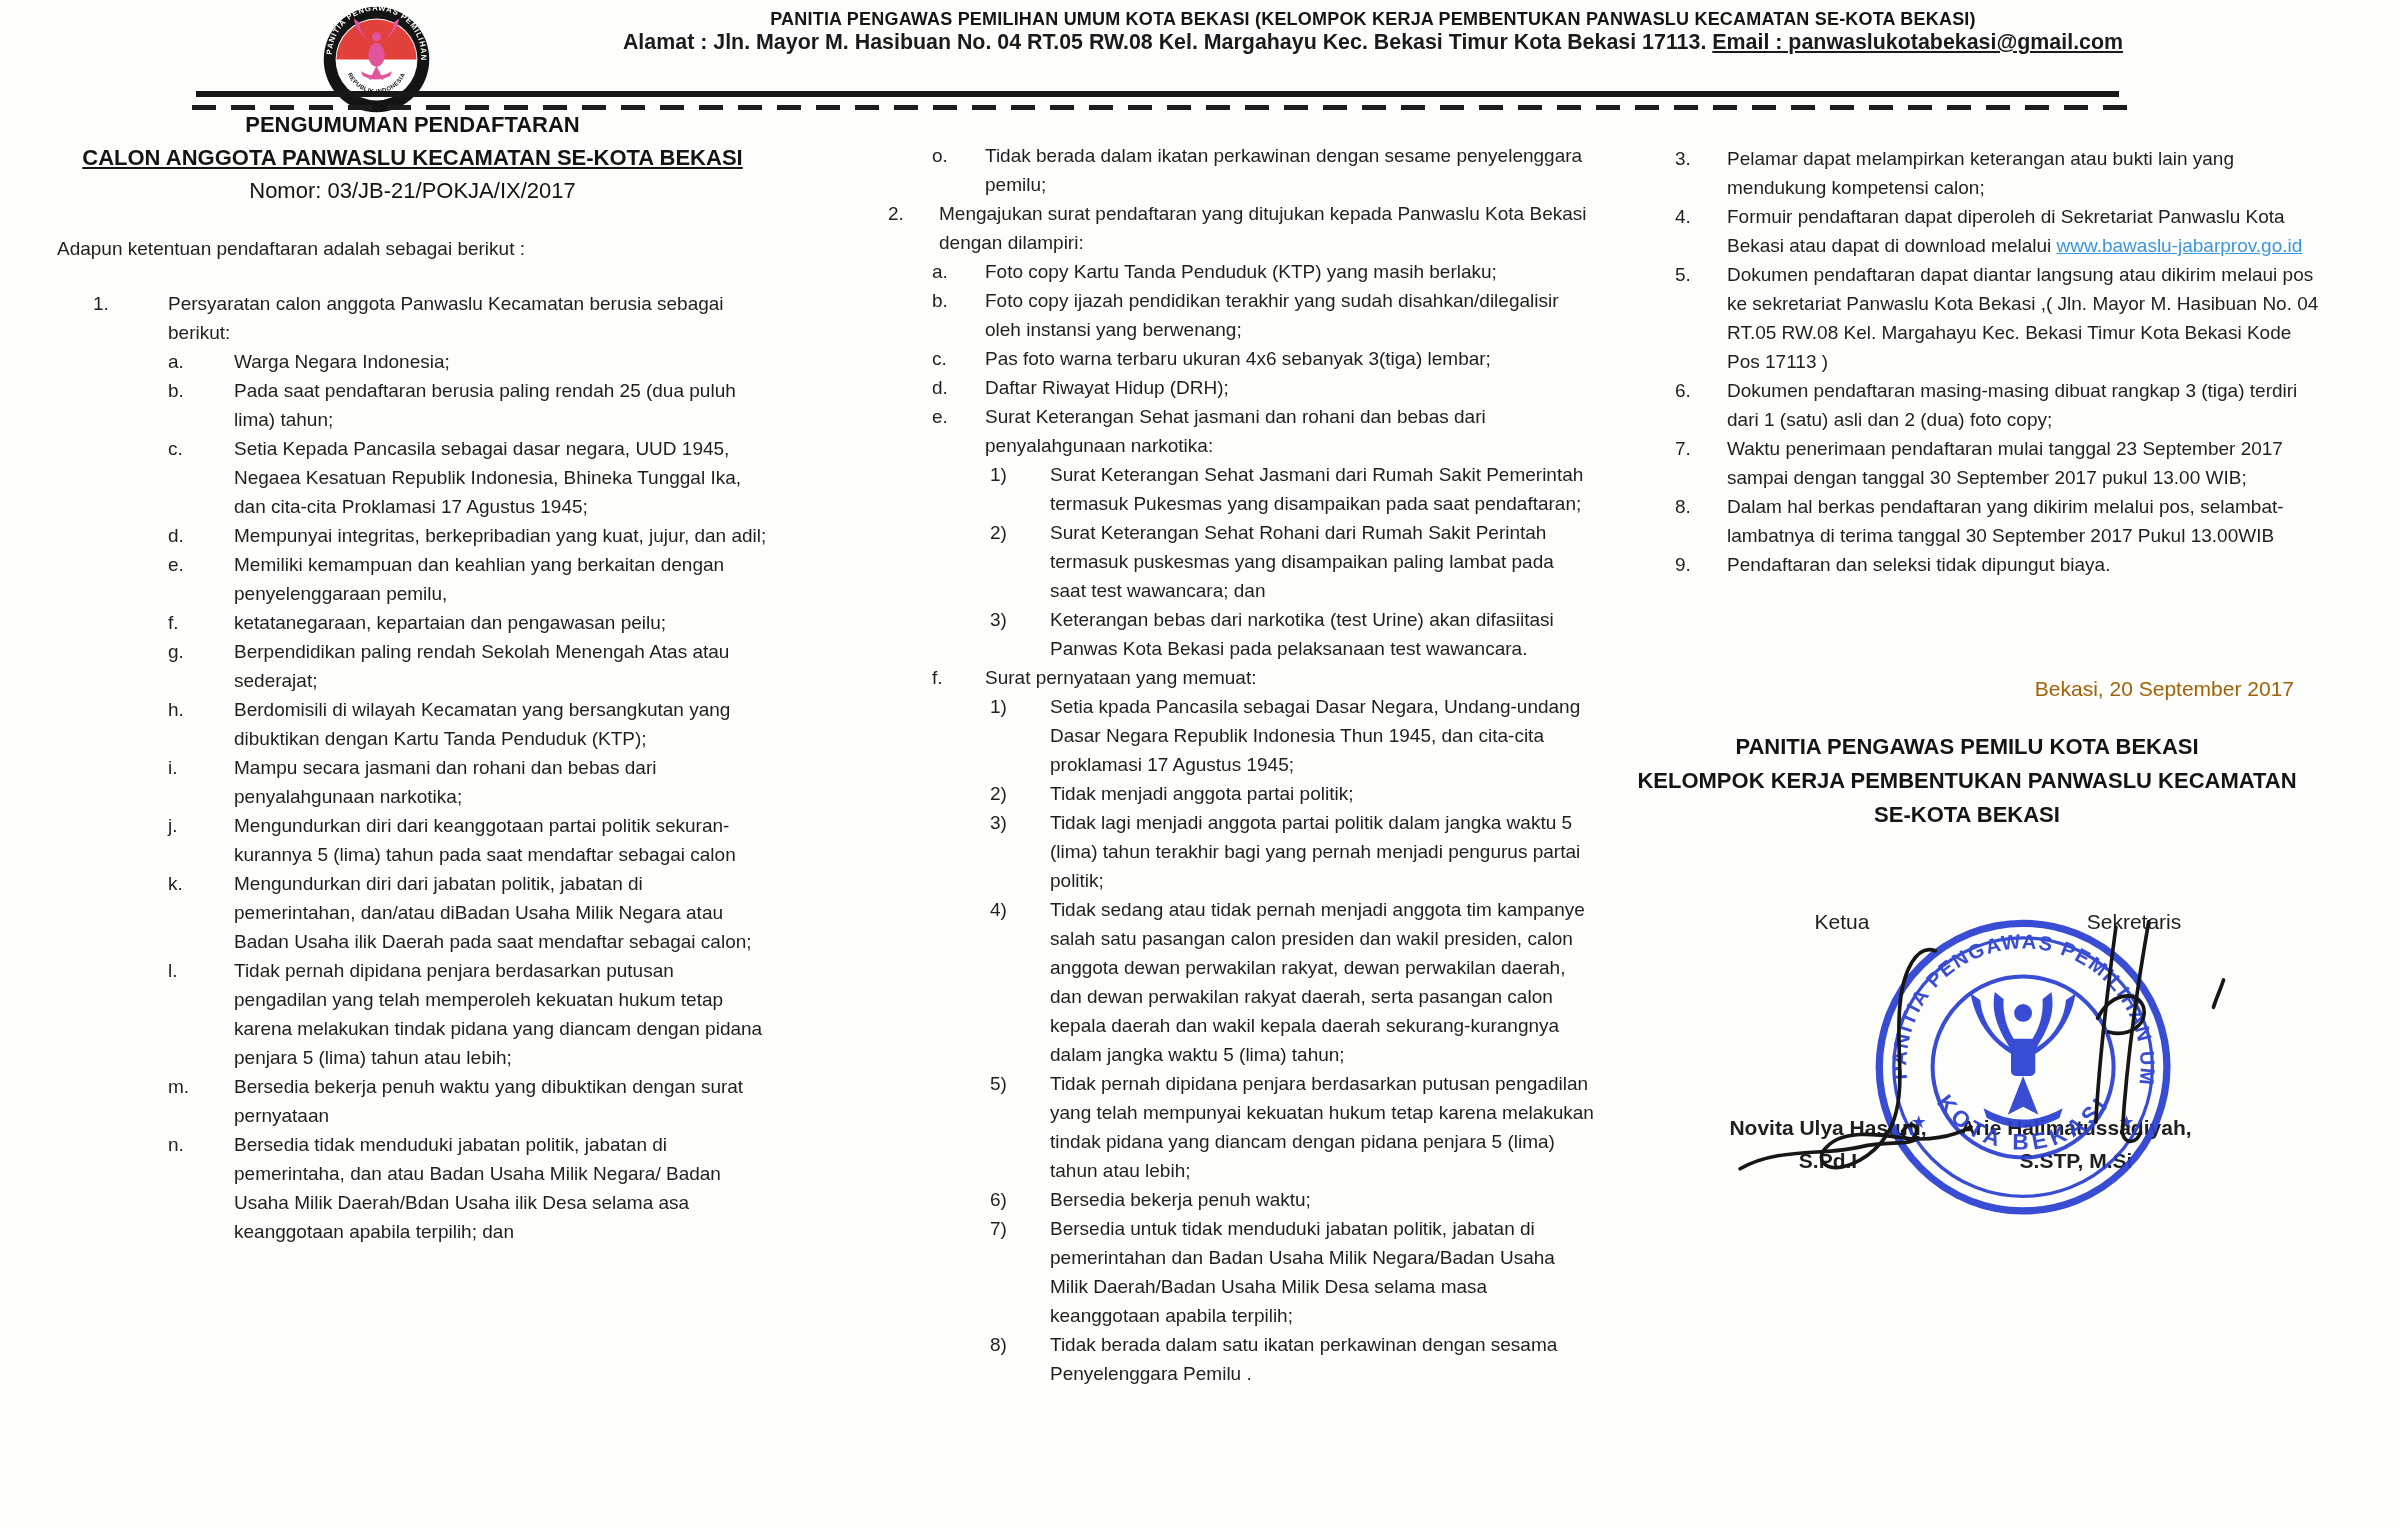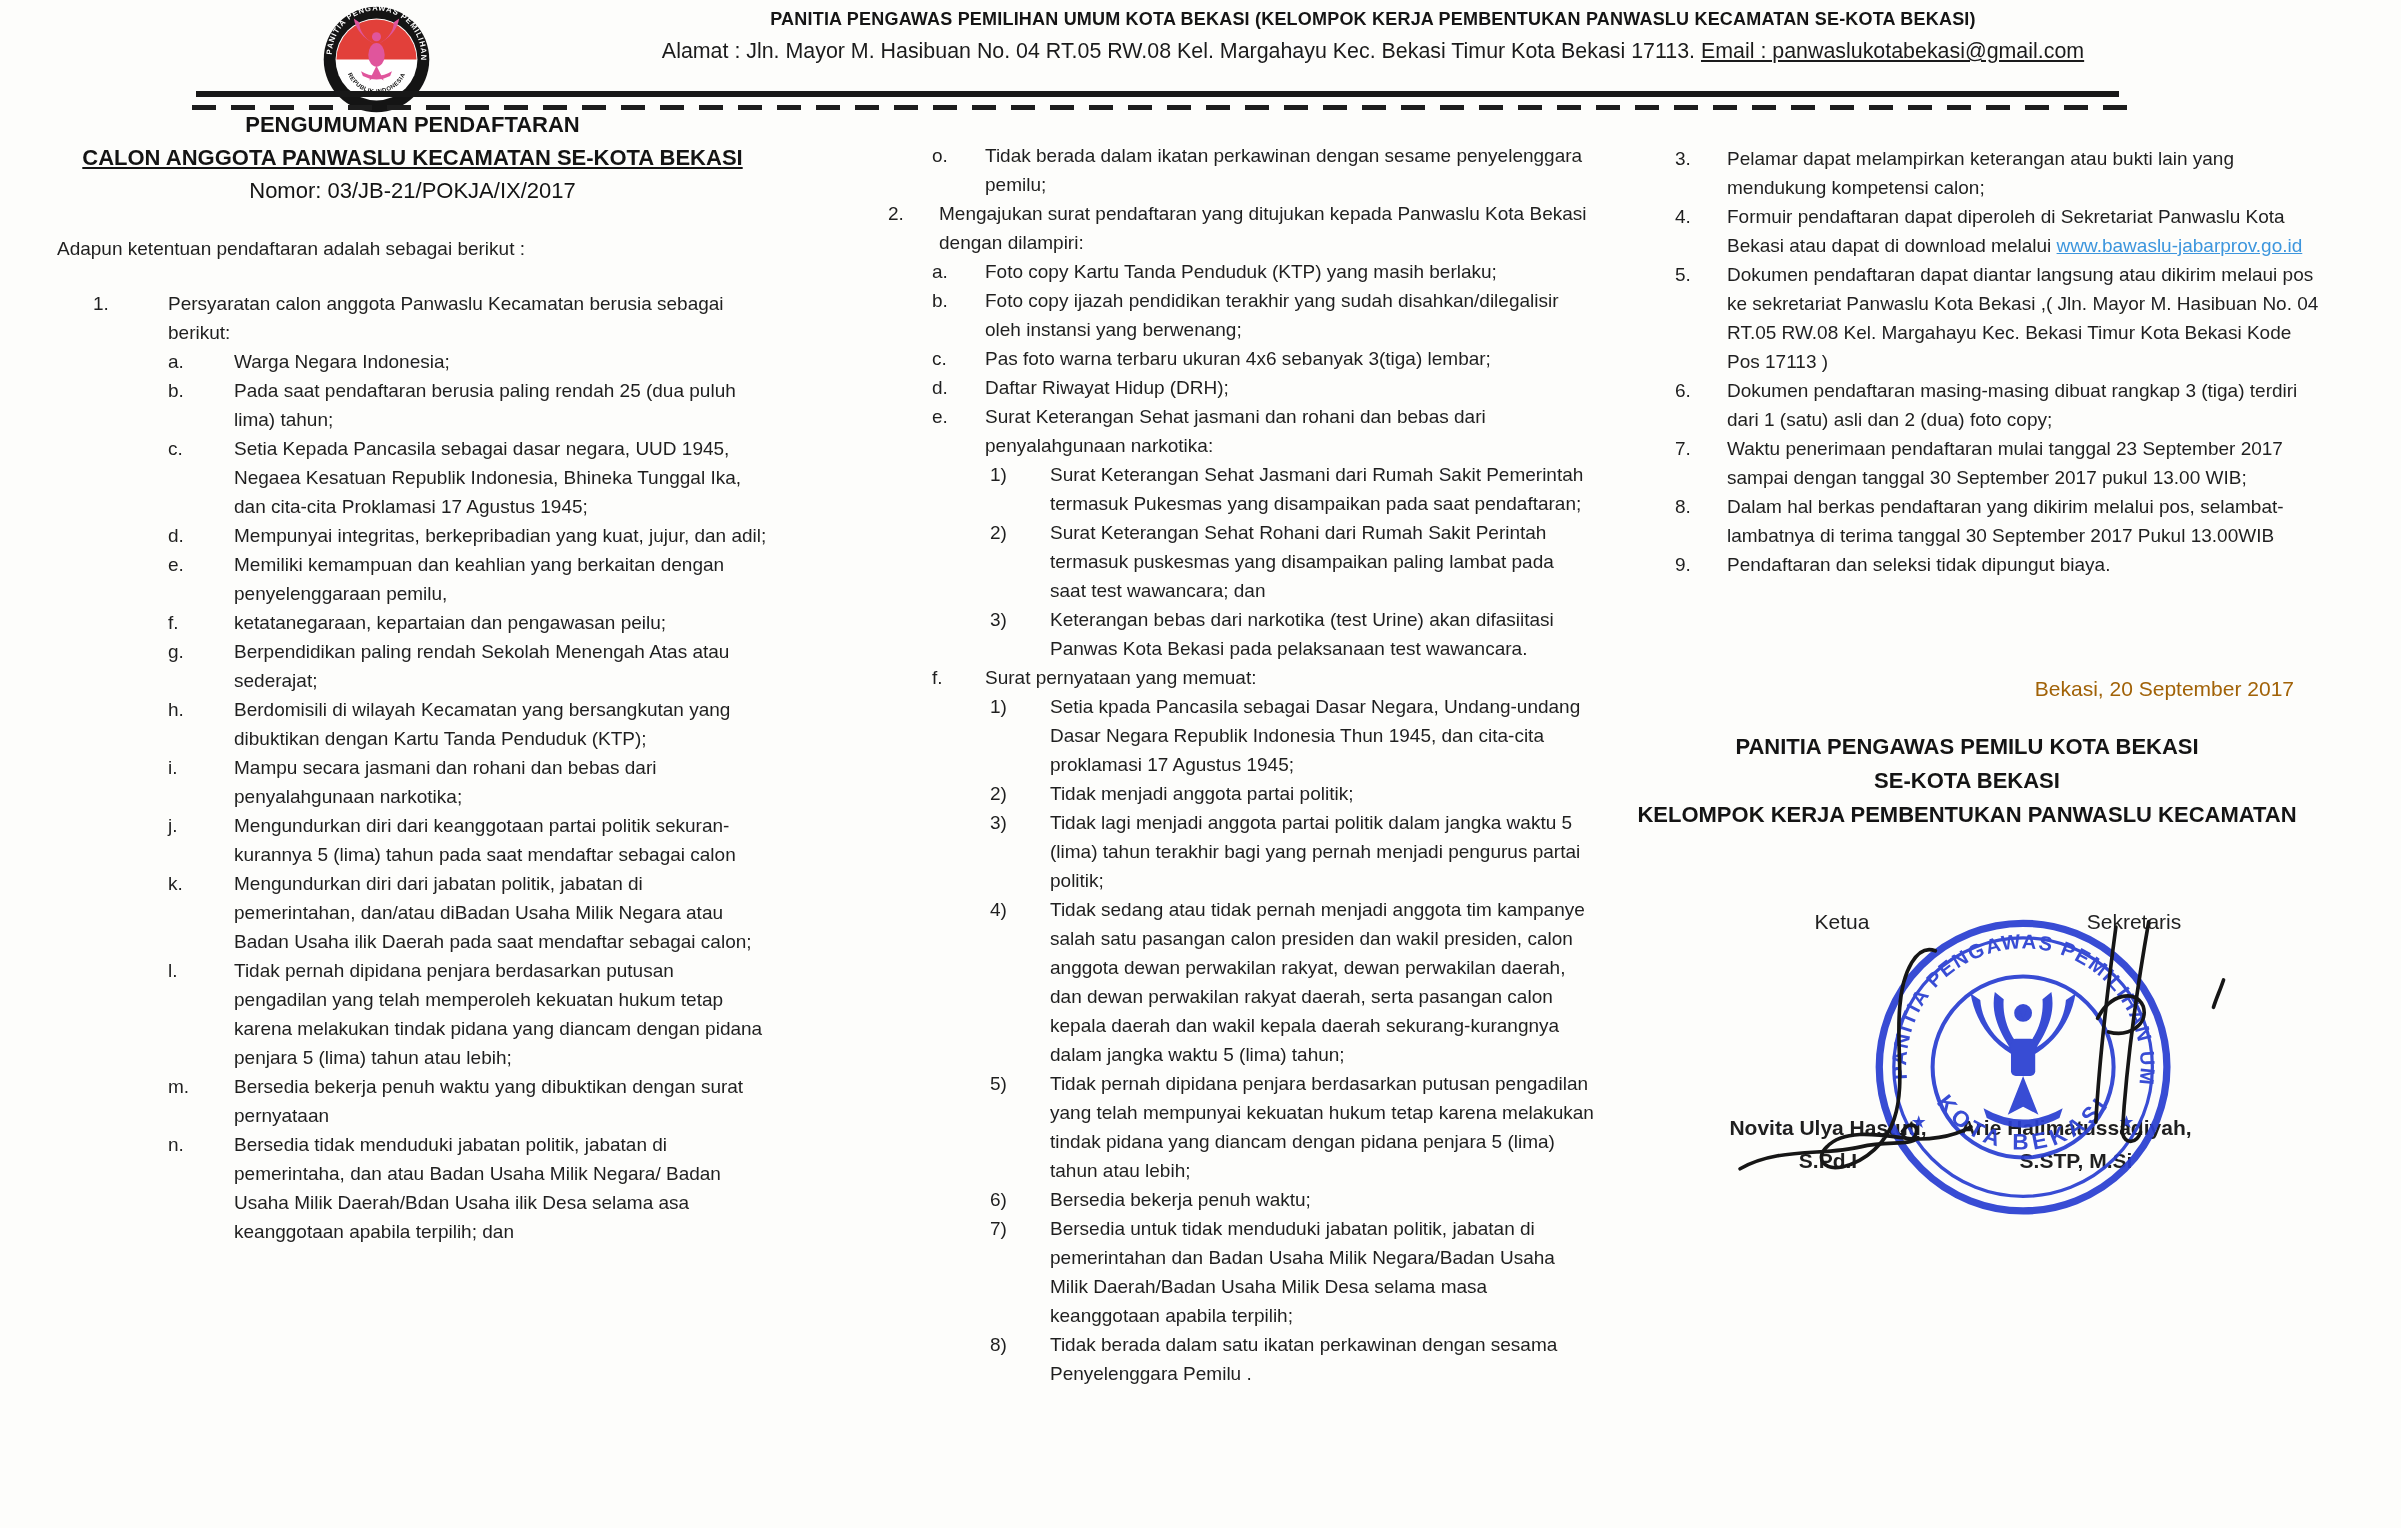--- a/index.html
+++ b/index.html
@@ -4,21 +4,21 @@
 <style>
   html,body { margin:0; padding:0; background:#e8e8e8; }
   .page {
     position:relative; width:2401px; height:1529px; margin:0 auto;
     background:#fdfdfb; overflow:hidden;
     font-family:"Liberation Sans", sans-serif; color:#1f1f1f;
   }
   
   .h-wrap { position:absolute; left:438px; top:9px; width:1870px; text-align:center; }
   .h-title { font-size:18px; font-weight:700; letter-spacing:0.2px; color:#151515; }
-  .h-addr  { margin-top:9px; font-size:21.4px; font-weight:400; color:#1b1b1b; }
+  .h-addr  { margin-top:0; font-size:21.4px; font-weight:700; color:#1b1b1b; }
   .h-email { text-decoration:underline; }
   .logo { position:absolute; left:321px; top:3.6px; }
   .rule-solid  { position:absolute; left:196px; top:91px; width:1923px; height:6.4px; background:#181818; }
   .rule-dashed { position:absolute; left:192px; top:105px; width:1935px; height:4.6px;
                  background:repeating-linear-gradient(to right,#1d1d1d 0 24px, transparent 24px 39px); }
   
   .col { position:absolute; font-size:19px; line-height:29px; }
   .col1 { left:57px;   top:108px; width:711px; }
   .col2 { left:877px;  top:141px; width:717px; }
   .col3 { left:1675px; top:144px; width:651px; }
@@ -277,22 +277,22 @@
           <span class="lbl">9.</span>
           <span class="txt">Pendaftaran dan seleksi tidak dipungut biaya.</span>
         </div>
       </div>
   </div>
 
   <div class="date-line">Bekasi, 20 September 2017</div>
 
   <div class="org-block">
     <div>PANITIA PENGAWAS PEMILU KOTA BEKASI</div>
+    <div>KELOMPOK KERJA PEMBENTUKAN PANWASLU KECAMATAN</div>
     <div>SE-KOTA BEKASI</div>
-    <div>KELOMPOK KERJA PEMBENTUKAN PANWASLU KECAMATAN</div>
   </div>
 
   <div class="roles">
     <span class="role-l">Ketua</span>
     <span class="role-r">Sekretaris</span>
   </div>
 
   <div class="name-l">
     <div>Novita Ulya Hastuti,</div>
     <div>S.Pd.I</div>

